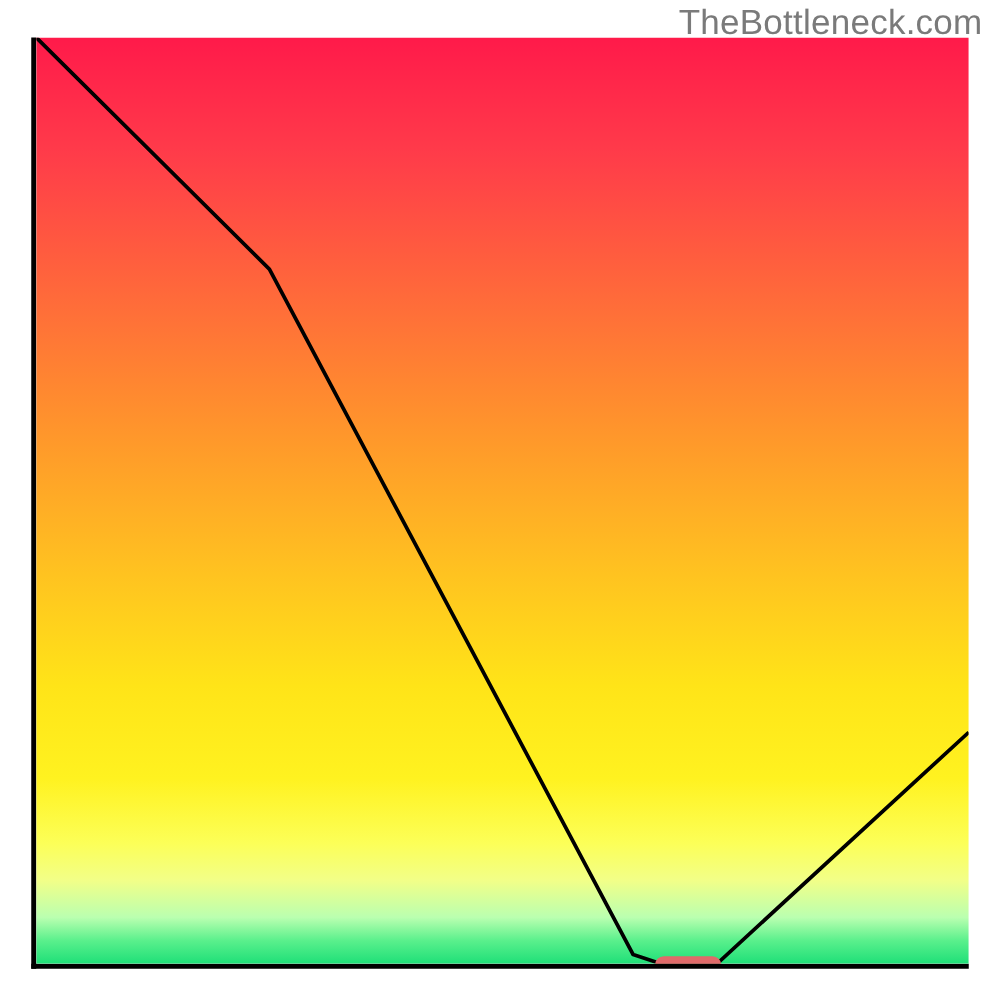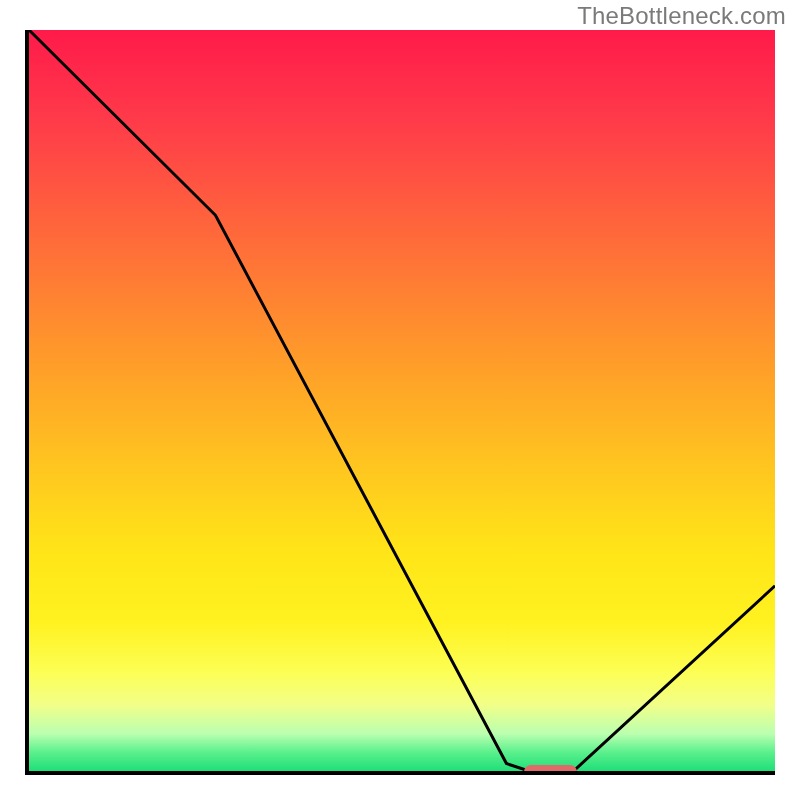--- a/index.html
+++ b/index.html
@@ -49,21 +49,21 @@
     position: absolute;
     height: 14px;
     border-radius: 7px;
     background: #e06a6a;
   }
   .watermark {
     position: absolute;
     top: 2px;
     right: 14px;
     font-family: Arial, Helvetica, sans-serif;
-    font-size: 24px;
+    font-size: 28px;
     font-weight: 500;
     color: #7a7a7a;
     letter-spacing: 0.2px;
   }
   svg.curve {
     position: absolute;
     inset: 0;
     width: 100%;
     height: 100%;
   }

